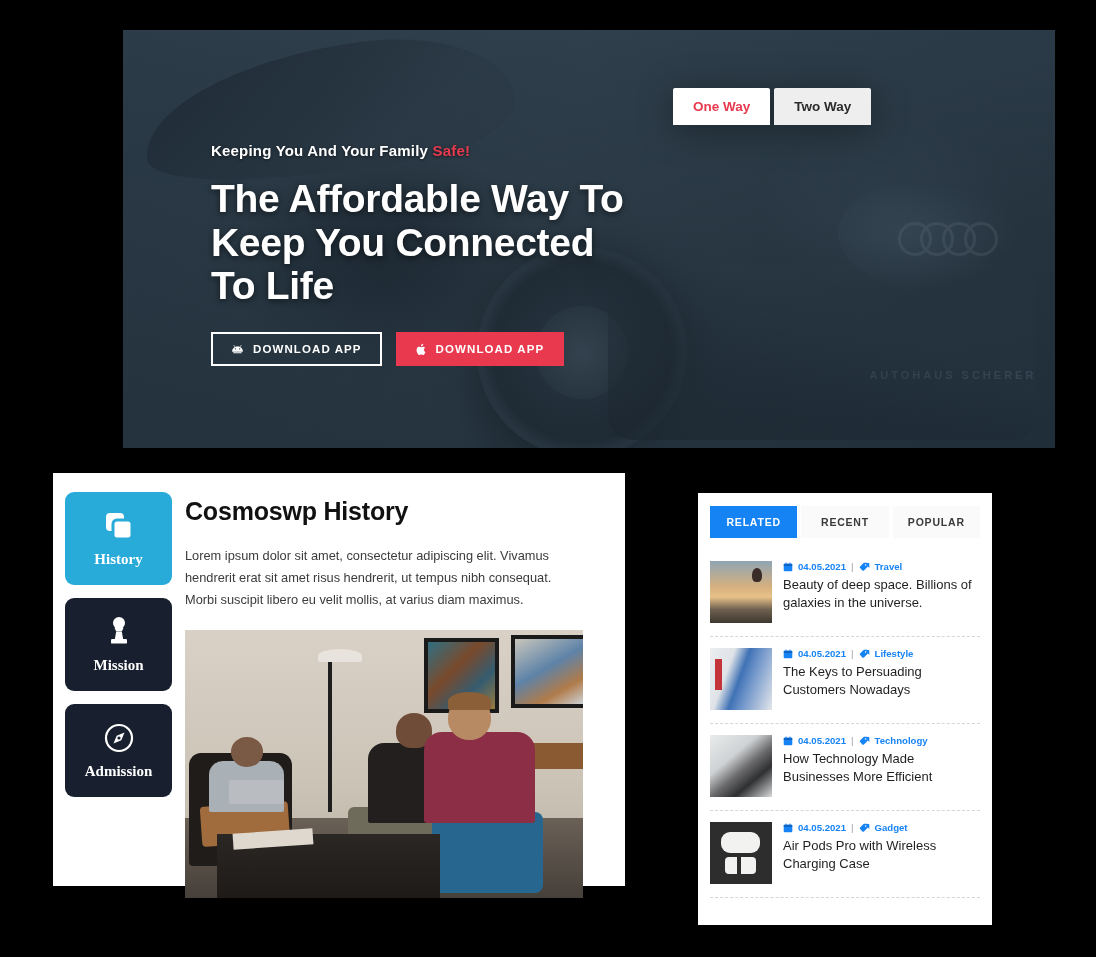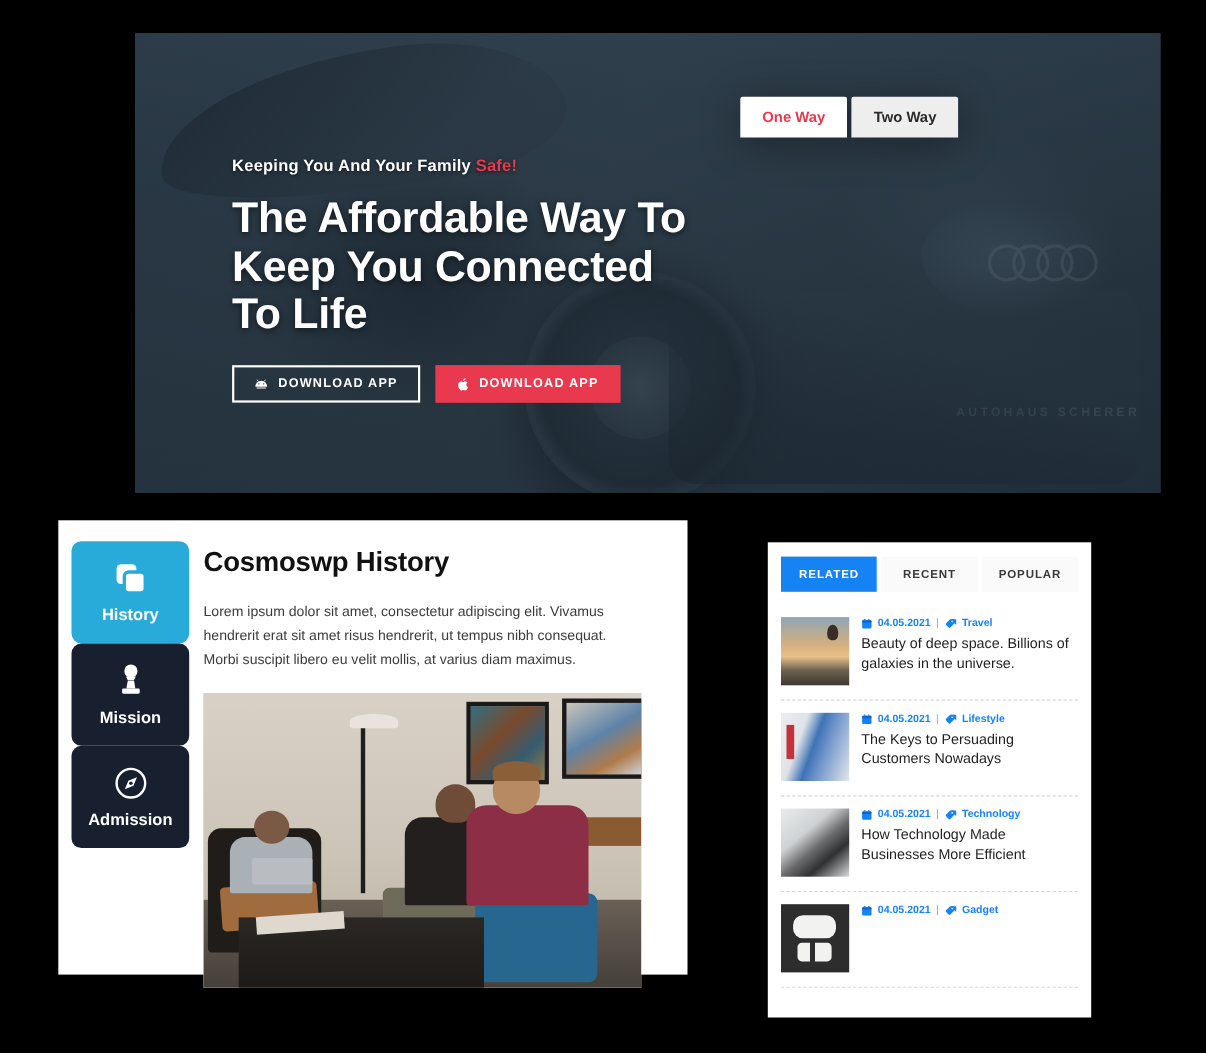--- a/index.html
+++ b/index.html
@@ -150,21 +150,21 @@
 
   
   .history-card {
     position: absolute; left: 53px; top: 473px;
     width: 572px; height: 413px;
     background: #ffffff;
     display: flex;
   }
   .hist-tabs {
     width: 122px; padding: 19px 0 0 12px;
-    display: flex; flex-direction: column; 
+    display: flex; flex-direction: column; gap: 13px; font-family: Liberation Serif, serif;
   }
   .hist-tab {
     width: 107px; height: 93px; border-radius: 9px;
     display: flex; flex-direction: column; align-items: center; justify-content: center;
     gap: 9px; cursor: pointer; color: #ffffff;
   }
   .hist-tab.active { background: #29abd9; }
   .hist-tab.idle { background: #18202f; }
   .hist-tab-label { font-size: 15px; font-weight: bold; }
   .hist-tab svg { display: block; }
@@ -503,18 +503,19 @@
           <span class="sep">|</span>
           <span>
             <svg width="11" height="10" viewBox="0 0 16 14" fill="#1683f5">
               <path d="M7.4 1H14a1 1 0 0 1 1 1v6.6L8.4 1.8A1.8 1.8 0 0 0 7.4 1z"></path>
               <path d="M1.6 6.3l5-5A1.6 1.6 0 0 1 7.8.9h3.9a1 1 0 0 1 1 1v3.9a1.6 1.6 0 0 1-.5 1.2l-5 5a1.6 1.6 0 0 1-2.3 0L1.6 8.6a1.6 1.6 0 0 1 0-2.3z"></path>
               <circle cx="9.6" cy="4.1" r="1.1" fill="#ffffff"></circle>
             </svg>
           </span>
           <span>Gadget</span>
         </div>
+        <div class="post-title">Air Pods Pro with Wireless Charging Case</div>
       </div>
     </div>
 
   </section>
 
 </div>
 
 </body></html>

